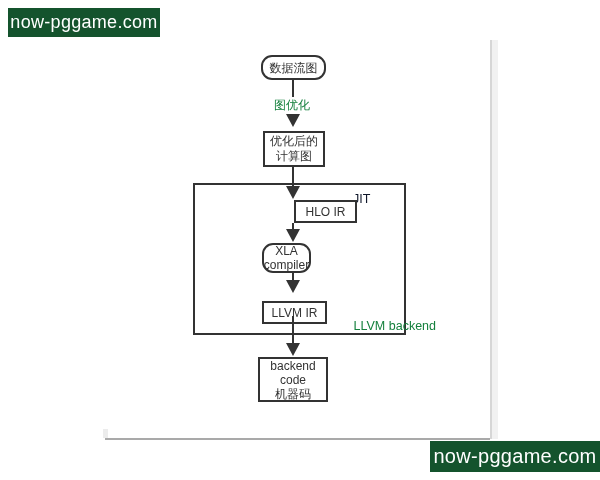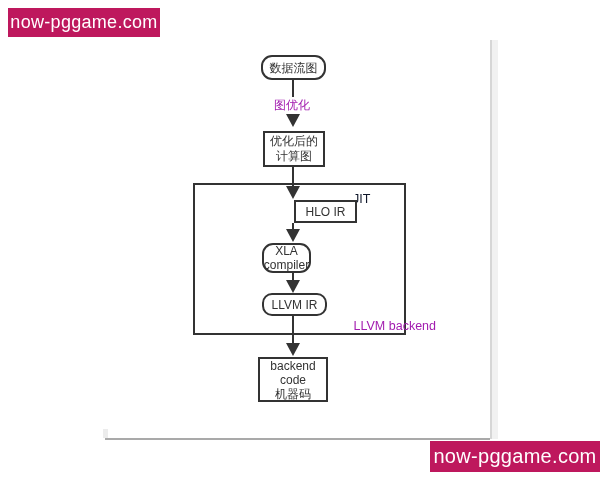--- a/index.html
+++ b/index.html
@@ -3,21 +3,21 @@
 <meta charset="utf-8">
 <style>
   html, body { margin: 0; padding: 0; background: #ffffff; }
   .screen {
     position: relative; width: 600px; height: 480px;
     background: #ffffff; overflow: hidden;
     font-family: "Liberation Sans", "DejaVu Sans", sans-serif;
   }
   
   .wm {
-    position: absolute; background: #be185d; color: #ffffff;
+    position: absolute; background: #14532d; color: #ffffff;
     display: flex; align-items: center; justify-content: center;
     letter-spacing: 0.3px;
   }
   .wm-tl { left: 8px; top: 8px; width: 152px; height: 29px; font-size: 18px; }
   .wm-br { left: 430px; top: 441px; width: 170px; height: 31px; font-size: 20px; }
   
   .scroll-strip {
     position: absolute; left: 490px; top: 40px; width: 8px; height: 399px;
     background: #f1f1f1; border-left: 2px solid #d6d6d6; box-sizing: border-box;
   }
@@ -26,21 +26,21 @@
   
   .node {
     position: absolute; border: 2px solid #333333; background: #ffffff; color: #333333;
     display: flex; flex-direction: column; align-items: center; justify-content: center;
     font-size: 12px; line-height: 14px; text-align: center; box-sizing: border-box;
   }
   #box-dataflow  { left: 261px; top: 55px;  width: 65px; height: 25px; border-radius: 11px; }
   #box-optimized { left: 263px; top: 131px; width: 62px; height: 36px; line-height: 15px; }
   #box-hlo       { left: 263px; top: 200px; width: 63px; height: 23px; margin-left: 31px; }
   #box-xla       { left: 262px; top: 243px; width: 49px; height: 30px; border-radius: 11px; }
-  #box-llvm      { left: 262px; top: 293px; width: 65px; height: 23px; border-radius: 10px; }
+  #box-llvm      { left: 262px; top: 301px; width: 65px; height: 23px; }
   #box-native    { left: 258px; top: 357px; width: 70px; height: 45px; }
   #jit-container {
     position: absolute; left: 193px; top: 183px; width: 213px; height: 152px;
     border: 2px solid #333333; box-sizing: border-box; background: transparent;
   }
   .aline { position: absolute; left: 292px; width: 2px; background: #333333; }
   .ahead {
     position: absolute; left: 286px; width: 0; height: 0;
     border-left: 7px solid transparent; border-right: 7px solid transparent;
     border-top: 13px solid #333333;
@@ -48,21 +48,21 @@
   #al1 { top: 80px;  height: 17px; }
   #ah1 { top: 114px; }
   #al2 { top: 167px; height: 19px; }
   #ah2 { top: 186px; }
   #al3 { top: 223px; height: 7px; }
   #ah3 { top: 229px; }
   #al4 { top: 273px; height: 8px; }
   #ah4 { top: 280px; }
   #al5 { top: 316px; height: 28px; }
   #ah5 { top: 343px; }
-  .flowlabel { position: absolute; color: #a21caf; font-size: 12px; line-height: 14px; }
+  .flowlabel { position: absolute; color: #15803d; font-size: 12px; line-height: 14px; }
   #lbl-opt     { left: 266px; top: 98px;  width: 52px; text-align: center; background: #ffffff; }
   #lbl-jit     { left: 353px; top: 192px; width: 34px; color: #0f172a; font-size: 12.5px; }
   #lbl-backend { left: 294px; top: 319px; width: 102px; text-align: right; font-size: 12.5px; padding-left: 40px; }
 </style>
 </head>
 <body>
 
 <div class="screen">
 
   <div class="wm wm-tl">now-pggame.com</div>

